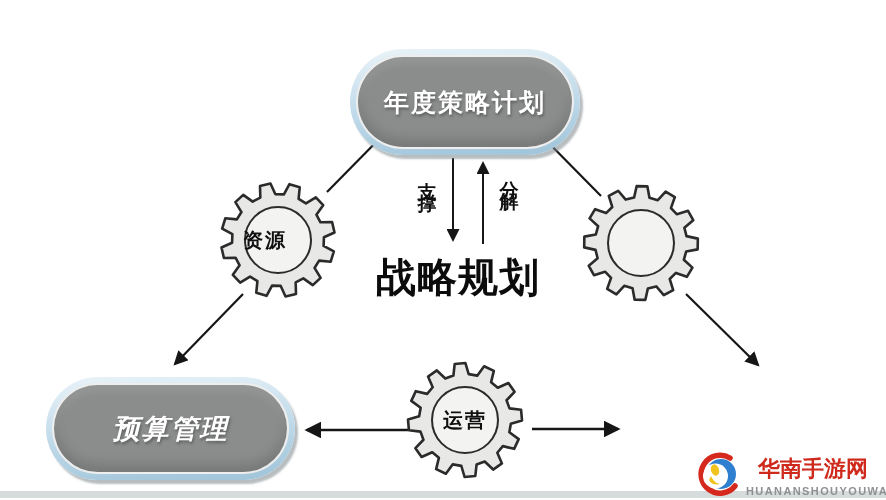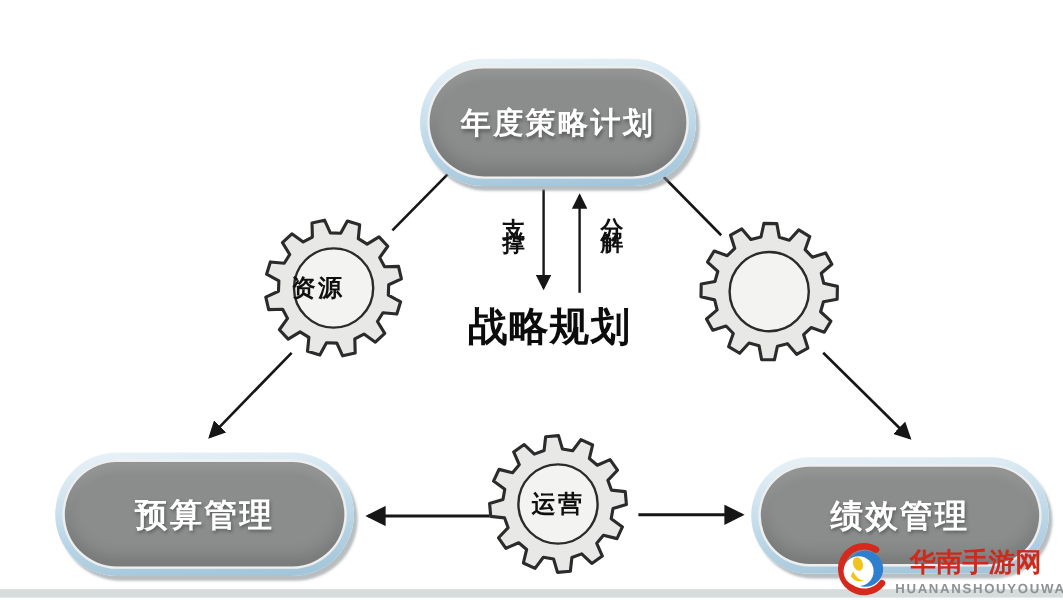--- a/index.html
+++ b/index.html
@@ -33,21 +33,21 @@
   .gear-body{fill:var(--gear-fill);stroke:var(--gear-stroke);stroke-width:2.6;stroke-linejoin:round;}
   .gear-inner{fill:var(--gear-inner);stroke:var(--gear-stroke);stroke-width:2;}
   .gear-label{
     position:absolute;width:130px;height:130px;display:flex;align-items:center;justify-content:center;
     font-size:20px;font-weight:900;color:#101010;letter-spacing:2px;pointer-events:none;
   }
 
   
   .center-title{
     position:absolute;left:338px;top:250px;width:240px;text-align:center;
-    font-size:33px;font-weight:900;color:var(--title-color);letter-spacing:1px;white-space:nowrap;
+    font-size:40px;font-weight:900;color:var(--title-color);letter-spacing:1px;white-space:nowrap;
   }
   .vlabel{
     position:absolute;writing-mode:vertical-rl;text-orientation:upright;
     font-size:19px;font-weight:900;color:#101010;letter-spacing:11px;
   }
   .vlabel-support{left:414px;top:166px;}
   .vlabel-decompose{left:496px;top:166px;}
 
   
   .bottom-strip{position:absolute;left:0;top:491px;width:886px;height:7px;background:var(--strip);}
@@ -84,31 +84,26 @@
     <line x1="453" y1="158" x2="453" y2="240" stroke="#161616" stroke-width="2" marker-end="url(#ah)"></line>
     <line x1="483" y1="244" x2="483" y2="163" stroke="#161616" stroke-width="2" marker-end="url(#ah)"></line>
   </svg>
 
   <div class="pill pill-annual" style="left:350px;top:13px;width:230px;height:106px;margin-top:36px;">
     <div class="pill-inner">
       <span class="pill-label">年度策略计划</span>
     </div>
   </div>
 
-  <div class="pill pill-budget" style="left:46px;top:377px;width:249px;height:103px;">
+  <div class="pill pill-budget" style="left:46px;top:377px;width:249px;height:103px;font-style:italic;">
     <div class="pill-inner">
       <span class="pill-label">预算管理</span>
     </div>
   </div>
 
-  <div class="pill pill-performance" style="left:626px;top:381px;width:248px;height:97px;">
-    <div class="pill-inner">
-      <span class="pill-label">绩效管理</span>
-    </div>
-  </div>
 
   <svg class="gear" style="left:213px;top:175px;" viewBox="-65 -65 130 130">
     <path class="gear-body" d="M5.924597442567898,-45.616873469622156L11.46144150531998,-55.835789227162614L21.72101145196563,-52.69912391590185L20.596918040583407,-41.13109489461093L27.939288627271193,-36.54307254462923L37.84379412117777,-42.62449115841632L45.160509671245876,-34.77827434237225L38.4030017101167,-25.322114043909803L42.46766998719713,-17.677584842350967L54.0859326637363,-17.991995105984845L56.49928579433788,-7.5386142446559745L45.9190320844932,-2.728093184494239L45.616873469622156,5.924597442567892L55.835789227162614,11.461441505319979L52.69912391590185,21.721011451965627L41.13109489461094,20.5969180405834L36.543072544629226,27.939288627271193L42.624491158416326,37.84379412117776L34.77827434237226,45.16050967124587L25.322114043909796,38.4030017101167L17.677584842350967,42.46766998719712L17.99199510598484,54.0859326637363L7.538614244655967,56.49928579433788L2.728093184494241,45.919032084493196L-5.924597442567883,45.616873469622156L-11.461441505319973,55.835789227162614L-21.721011451965627,52.69912391590185L-20.596918040583404,41.13109489461094L-27.939288627271193,36.543072544629226L-37.84379412117777,42.62449115841632L-45.16050967124586,34.77827434237226L-38.4030017101167,25.322114043909806L-42.46766998719712,17.677584842350974L-54.0859326637363,17.991995105984845L-56.49928579433788,7.538614244655996L-45.9190320844932,2.7280931844942136L-45.61687346962216,-5.92459744256786L-55.835789227162614,-11.461441505319995L-52.699123915901865,-21.7210114519656L-41.131094894610925,-20.596918040583418L-36.543072544629254,-27.939288627271157L-42.624491158416305,-37.843794121177794L-34.778274342372264,-45.16050967124586L-25.322114043909806,-38.4030017101167L-17.677584842350992,-42.46766998719711L-17.991995105984827,-54.08593266373631L-7.538614244656025,-56.49928579433787L-2.7280931844942367,-45.9190320844932Z"></path>
     <circle class="gear-inner" r="33"></circle>
   </svg>
   <div class="gear-label" style="left:200px;top:175px;">资源</div>
 
   <svg class="gear" style="left:576px;top:178px;" viewBox="-65 -65 130 130">
     <path class="gear-body" d="M16.78433207953051,-42.8285675296763L24.628887681712992,-51.40445400509149L33.82487653641099,-45.8789464492871L29.935613994229136,-34.926480137404525L35.94994173126566,-28.698461448631765L47.03146940186282,-32.20311919522146L52.23267558504766,-22.819894855743005L43.388242265589646,-15.279412066650355L45.482793528162276,-6.878625798410635L56.83200687693446,-4.372984603228668L56.64477139215399,6.353729135760558L45.215026060879495,8.461762128185123L42.8285675296763,16.78433207953051L51.40445400509149,24.628887681712985L45.8789464492871,33.82487653641098L34.926480137404525,29.935613994229136L28.69846144863176,35.94994173126567L32.20311919522147,47.03146940186282L22.81989485574301,52.23267558504766L15.279412066650355,43.388242265589646L6.8786257984106305,45.482793528162276L4.372984603228672,56.83200687693446L-6.3537291357605445,56.64477139215399L-8.461762128185127,45.215026060879495L-16.784332079530504,42.8285675296763L-24.628887681712996,51.40445400509148L-33.824876536410976,45.878946449287106L-29.935613994229136,34.926480137404525L-35.94994173126567,28.69846144863176L-47.03146940186282,32.20311919522147L-52.23267558504765,22.819894855743026L-43.38824226558964,15.27941206665037L-45.48279352816227,6.878625798410664L-56.83200687693446,4.372984603228625L-56.644771392154,-6.353729135760503L-45.21502606087949,-8.461762128185143L-42.828567529676306,-16.784332079530493L-51.40445400509147,-24.628887681713017L-45.87894644928713,-33.824876536410954L-34.92648013740451,-29.935613994229147L-28.698461448631797,-35.94994173126564L-32.20311919522147,-47.03146940186282L-22.81989485574303,-52.23267558504765L-15.279412066650332,-43.388242265589646L-6.878625798410666,-45.48279352816227L-4.372984603228654,-56.83200687693446L6.35372913576055,-56.64477139215399L8.46176212818516,-45.21502606087949Z"></path>
     <circle class="gear-inner" r="33"></circle>

